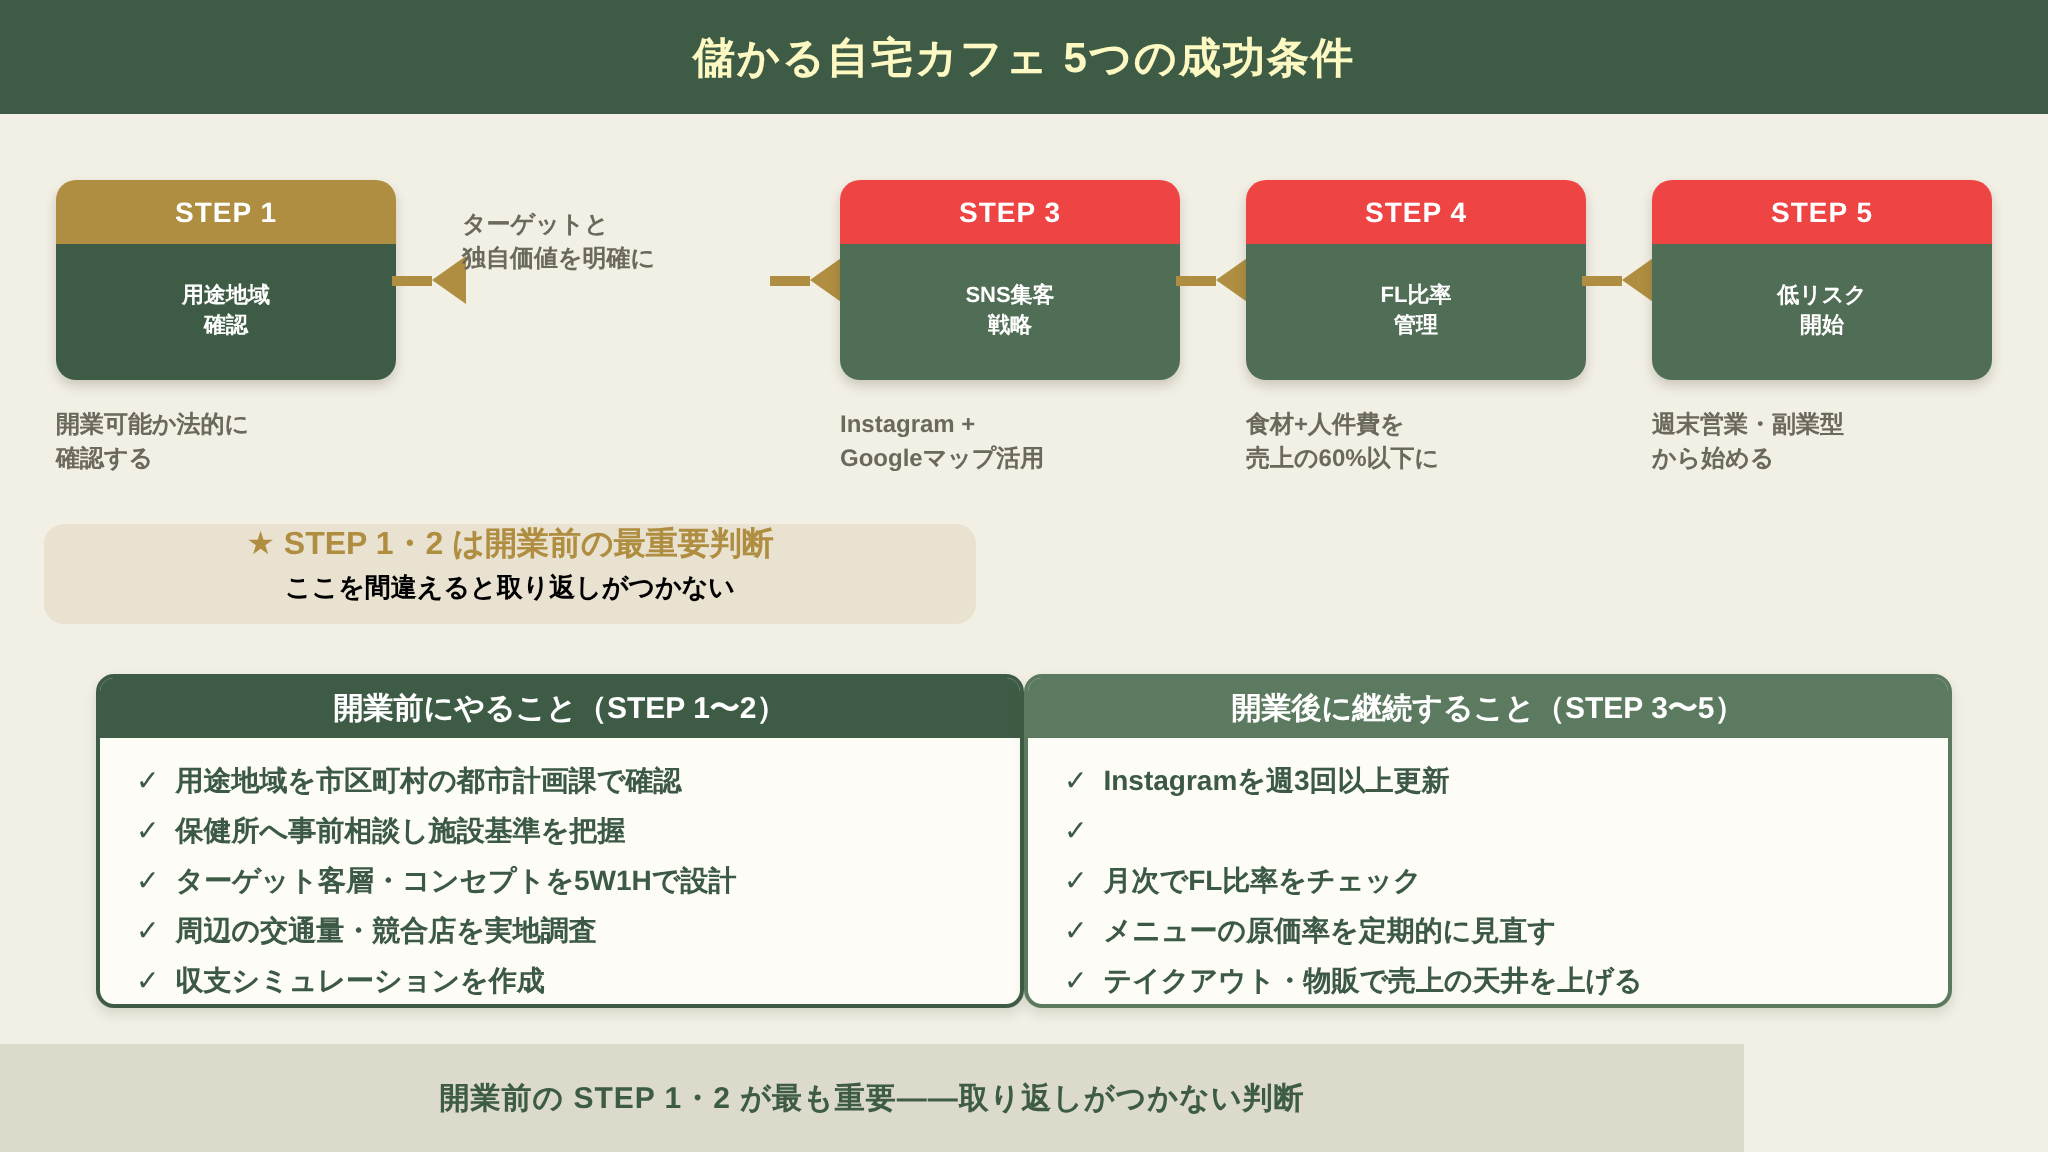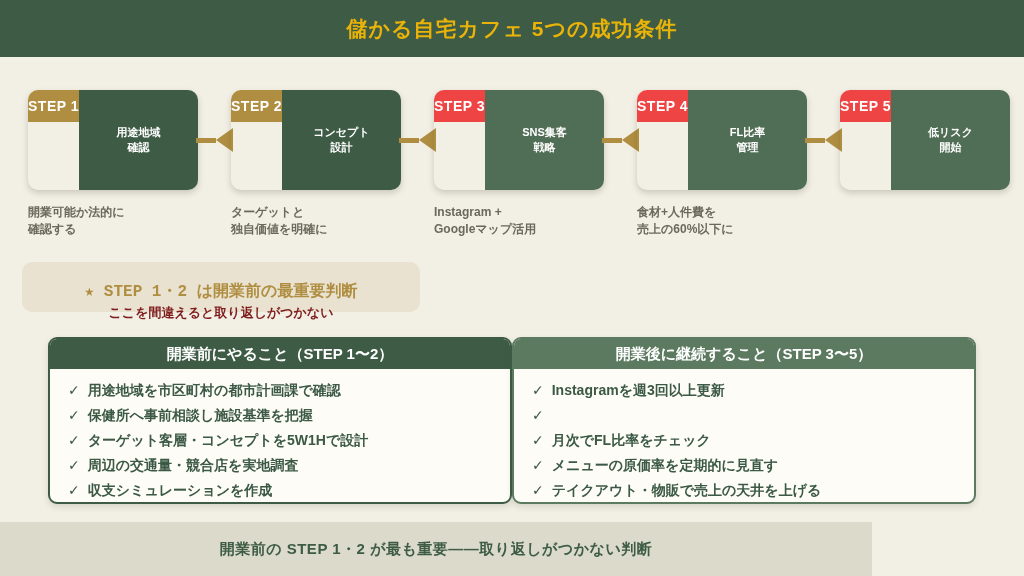--- a/index.html
+++ b/index.html
@@ -12,38 +12,38 @@
     position: relative;
   }
 
   
   .topbar {
     height: 57px;
     background: #3E5C45;
     display: flex; align-items: center; justify-content: center;
   }
   .topbar h1 {
-    color: #eab308; font-size: 21px; font-weight: bold; letter-spacing: 1px;
+    color: #fef9c3; font-size: 21px; font-weight: bold; letter-spacing: 1px;
   }
 
   
   .steps-row {
     display: flex;
     justify-content: space-between;
     align-items: flex-start;
     padding: 0 28px;
     margin-top: 33px;
   }
   .step-unit { width: 170px; }
   .step-card {
     width: 170px; height: 100px;
     border-radius: 10px;
     overflow: hidden;
     box-shadow: 0 3px 6px rgba(70,65,40,.22);
-    display: flex; 
+    display: flex; flex-direction: column;
   }
   .step-head {
     height: 32px;
     display: flex; align-items: center; justify-content: center;
     color: #FFFFFF; font-weight: bold; font-size: 14px; letter-spacing: .5px;
   }
   .step-body {
     flex: 1;
     display: flex; align-items: center; justify-content: center;
     color: #FFFFFF; font-weight: bold; font-size: 11px;
@@ -73,29 +73,28 @@
     width: 0; height: 0;
     border-top: 12px solid transparent;
     border-bottom: 12px solid transparent;
     border-right: 17px solid #B08E41;
   }
 
   
   .callout {
     position: absolute;
     left: 22px; top: 262px;
-    width: 398px; height: 50px;
+    width: 466px; height: 50px;
     background: #E9E2D0;
     border-radius: 10px;
     text-align: center;
-    padding-top: 19px;
-    font-family: Liberation Mono, monospace;
+    padding-top: 0;
   }
   .callout-title { color: #B08E41; font-size: 16px; font-weight: bold; }
-  .callout-sub { color: #7f1d1d; font-size: 13px; font-weight: bold; margin-top: 2px; }
+  .callout-sub { color: #000000; font-size: 13px; font-weight: bold; margin-top: 2px; }
 
   
   .checklists {
     position: absolute;
     left: 0; top: 337px;
     width: 1024px;
     display: flex;
     justify-content: space-between;
     padding: 0 48px;
   }
@@ -152,25 +151,20 @@
     <div class="step-caption">開業可能か法的に
 確認する</div>
   </div>
 
   <div class="connector">
     <div class="line"></div>
     <div class="tri"></div>
   </div>
 
   <div class="step-unit">
-    <div class="step-card step-hl">
-      <div class="step-head">STEP 2</div>
-      <div class="step-body">コンセプト
-設計</div>
-    </div>
     <div class="step-caption">ターゲットと
 独自価値を明確に</div>
   </div>
 
   <div class="connector">
     <div class="line"></div>
     <div class="tri"></div>
   </div>
 
   <div class="step-unit">
@@ -202,20 +196,22 @@
     <div class="line"></div>
     <div class="tri"></div>
   </div>
 
   <div class="step-unit">
     <div class="step-card step-norm">
       <div class="step-head">STEP 5</div>
       <div class="step-body">低リスク
 開始</div>
     </div>
+    <div class="step-caption">週末営業・副業型
+から始める</div>
   </div>
 
 </div>
 
 <div class="callout">
   <div class="callout-title">
     <span>★</span>
     <span>STEP 1・2 は開業前の最重要判断</span>
   </div>
   <div class="callout-sub">ここを間違えると取り返しがつかない</div>

